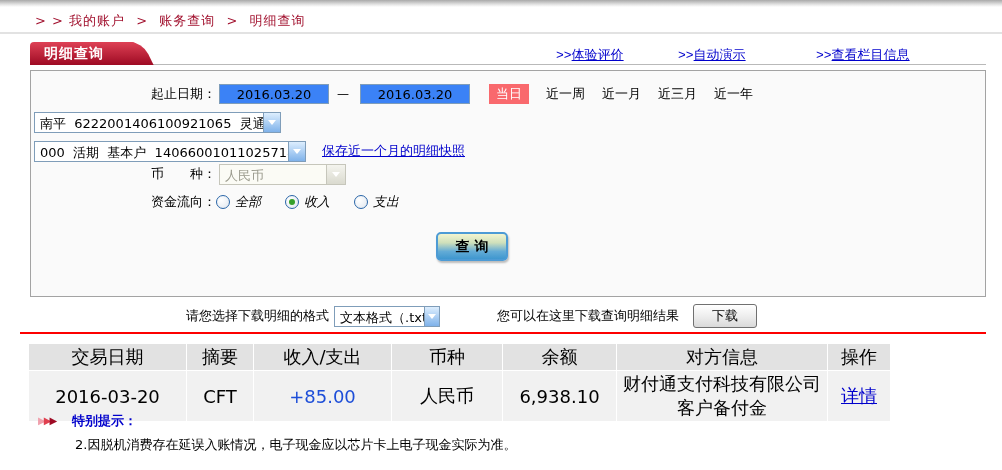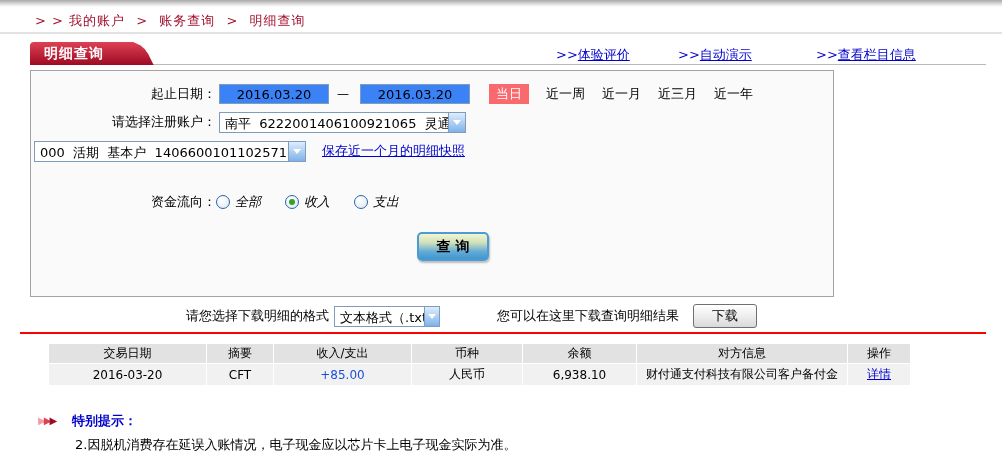--- a/index.html
+++ b/index.html
@@ -11,25 +11,25 @@
   .breadcrumb{position:absolute;left:35px;top:12px;color:#a2122f;font-size:13px;letter-spacing:1px;white-space:nowrap;}
   .breadcrumb .sep{margin:0 6px;}
   .breadcrumb .bc-item{cursor:pointer;}
   .bc-divider{position:absolute;left:0;top:32px;width:100%;height:2px;background:#e2e2e2;}
 
   .tab{position:absolute;left:30px;top:42px;width:106px;height:23px;background:linear-gradient(#de4155,#9e0a23);border-radius:4px 4px 0 0;z-index:2;}
   .tab::after{content:"";position:absolute;top:0;right:-12px;width:26px;height:23px;background:linear-gradient(#de4155,#9e0a23);transform:skewX(26deg);border-radius:0 12px 0 0;}
   .tab-label{position:relative;z-index:3;display:block;color:#fff;font-weight:bold;font-size:14px;line-height:23px;padding-left:14px;letter-spacing:1px;}
   .tab-underline{position:absolute;left:30px;top:64px;width:956px;height:1px;background:#b9b9b9;}
 
-  .hlink{position:absolute;top:46px;font-size:13px;color:#0000cc;white-space:nowrap;cursor:pointer;}
+  .hlink{position:absolute;top:46px;font-size:13px;color:#0000cc;white-space:nowrap;cursor:pointer;font-family:Liberation Mono, monospace;}
   .hlink .lbl{text-decoration:underline;}
   .hl1{left:556px}.hl2{left:678px}.hl3{left:816px}
 
-  .panel{position:absolute;left:30px;top:70px;width:804px;height:227px;border:1px solid #a3a3a3;background:#fafafa;box-sizing:border-box;}
+  .panel{position:absolute;left:30px;top:70px;width:956px;height:227px;border:1px solid #a3a3a3;background:#fafafa;box-sizing:border-box;}
   .frow{position:absolute;left:0;height:24px;display:flex;align-items:center;white-space:nowrap;}
   .r1{top:11px}.r2{top:39px}.r3{top:68px}.r4{top:91px}.r5{top:119px}
   .flabel{width:185px;text-align:right;flex:none;font-size:13px;white-space:pre;}
 
   .date-input{width:110px;height:20px;margin-left:3px;border:1px solid #7f9db9;text-align:center;font-size:13px;font-family:inherit;background:#3b82f6;box-sizing:border-box;padding:0;}
   .dash{margin:0 8px;}
   .today{margin-left:19px;background:#f9696d;color:#fff;padding:1px 7px;font-size:13px;cursor:pointer;}
   .quick{margin-left:17px;font-size:13px;cursor:pointer;}
 
   .sel{display:flex;align-items:stretch;margin-left:3px;border:1px solid #7f9db9;background:#fff;height:21px;box-sizing:border-box;cursor:pointer;}
@@ -42,31 +42,31 @@
   .sel.disabled .sel-arrow{border-left-color:#c6c6bb;background:linear-gradient(#f4f4ee,#dadacf);}
   .sel.disabled .sel-arrow i{border-top-color:#fff;}
 
   .snap-link{margin-left:16px;color:#0000cc;text-decoration:underline;font-size:13px;cursor:pointer;}
 
   .radio{width:12px;height:12px;border:1px solid #2a66a8;border-radius:50%;background:radial-gradient(circle at 35% 35%,#fff,#dfe6ee);display:inline-block;position:relative;flex:none;cursor:pointer;}
   .radio.checked::after{content:"";position:absolute;left:3px;top:3px;width:6px;height:6px;border-radius:50%;background:#35a02a;}
   .radio-lbl{margin:0 0 0 5px;font-size:13px;font-style:italic;}
   .rgap{margin-left:24px;}
 
-  .query-btn{position:absolute;left:386px;top:161px;width:72px;height:29px;border:2px solid #4d9bd5;border-radius:5px;background:linear-gradient(#f3f5d0,#cfe0bb 35%,#62abd6 70%,#3f97cf);font-weight:bold;font-size:14px;font-family:inherit;cursor:pointer;box-shadow:1px 2px 2px rgba(0,0,0,.25);padding:0;}
+  .query-btn{position:absolute;left:405px;top:161px;width:72px;height:29px;border:2px solid #4d9bd5;border-radius:5px;background:linear-gradient(#f3f5d0,#cfe0bb 35%,#62abd6 70%,#3f97cf);font-weight:bold;font-size:14px;font-family:inherit;cursor:pointer;box-shadow:1px 2px 2px rgba(0,0,0,.25);padding:0;}
 
   .dl-row{position:absolute;left:186px;top:303px;height:26px;display:flex;align-items:center;white-space:nowrap;}
   .dl-fmt-label{font-size:13px;}
   .sel.w4{width:106px;margin-left:5px;}
   .dl-result-label{margin-left:57px;font-size:13px;}
   .dl-btn{margin-left:14px;width:64px;height:24px;border:1px solid #707070;border-radius:3px;background:linear-gradient(#ffffff,#ececec 55%,#d9d9d9);font-size:13px;font-family:inherit;cursor:pointer;}
 
   .red-rule{position:absolute;left:20px;top:332px;width:966px;height:2px;background:#fd0000;}
 
-  .detail-table{position:absolute;left:48px;top:343px;width:855px;border-collapse:separate;border-spacing:1px;font-size:12px;table-layout:fixed;}
+  .detail-table{position:absolute;left:28px;top:343px;width:855px;border-collapse:separate;border-spacing:1px;font-size:18px;table-layout:fixed;}
   .detail-table thead td{background:#e2e2e2;height:16px;text-align:center;overflow:hidden;}
   .detail-table tbody td{background:#f1f1f1;height:19px;text-align:center;overflow:hidden;}
   .amount-pos{color:#1d4ed8;}
   .row-link{color:#0000cc;text-decoration:underline;cursor:pointer;}
 
   .notice{position:absolute;left:38px;top:413px;width:950px;}
   .notice-head{display:flex;align-items:center;height:16px;}
   .arrows{font-size:10px;letter-spacing:-2px;line-height:10px;}
   .a1{color:#f0a0ac}.a2{color:#e0404f}.a3{color:#9e0a24}
   .notice-title{color:#0000cc;font-weight:bold;margin-left:17px;font-size:13px;}
@@ -106,39 +106,47 @@
       <span class="dash">—</span>
       <input class="date-input" readonly="" value="2016.03.20" style="">
       <span class="today">当日</span>
       <span class="quick">近一周</span>
       <span class="quick">近一月</span>
       <span class="quick">近三月</span>
       <span class="quick">近一年</span>
     </div>
 
     <div class="frow r2">
-      <span class="flabel">请选择注册账户：</span>
       <span class="sel w1">
         <span class="sel-text">南平  6222001406100921065  灵通卡</span>
         <span class="sel-arrow">
             <i></i>
           </span>
       </span>
     </div>
 
     <div class="frow r3">
       <span class="sel w2">
         <span class="sel-text">000  活期  基本户  1406600101102571848</span>
         <span class="sel-arrow">
             <i></i>
           </span>
       </span>
       <span class="snap-link">保存近一个月的明细快照</span>
     </div>
 
+    <div class="frow r4">
+      <span class="flabel">币　　种：</span>
+      <span class="sel w3 disabled">
+        <span class="sel-text">人民币</span>
+        <span class="sel-arrow">
+            <i></i>
+          </span>
+      </span>
+    </div>
 
     <div class="frow r5">
       <span class="flabel">资金流向：</span>
       <span class="radio"></span>
       <span class="radio-lbl">全部</span>
       <span class="radio rgap checked"></span>
       <span class="radio-lbl">收入</span>
       <span class="radio rgap"></span>
       <span class="radio-lbl">支出</span>
     </div>

